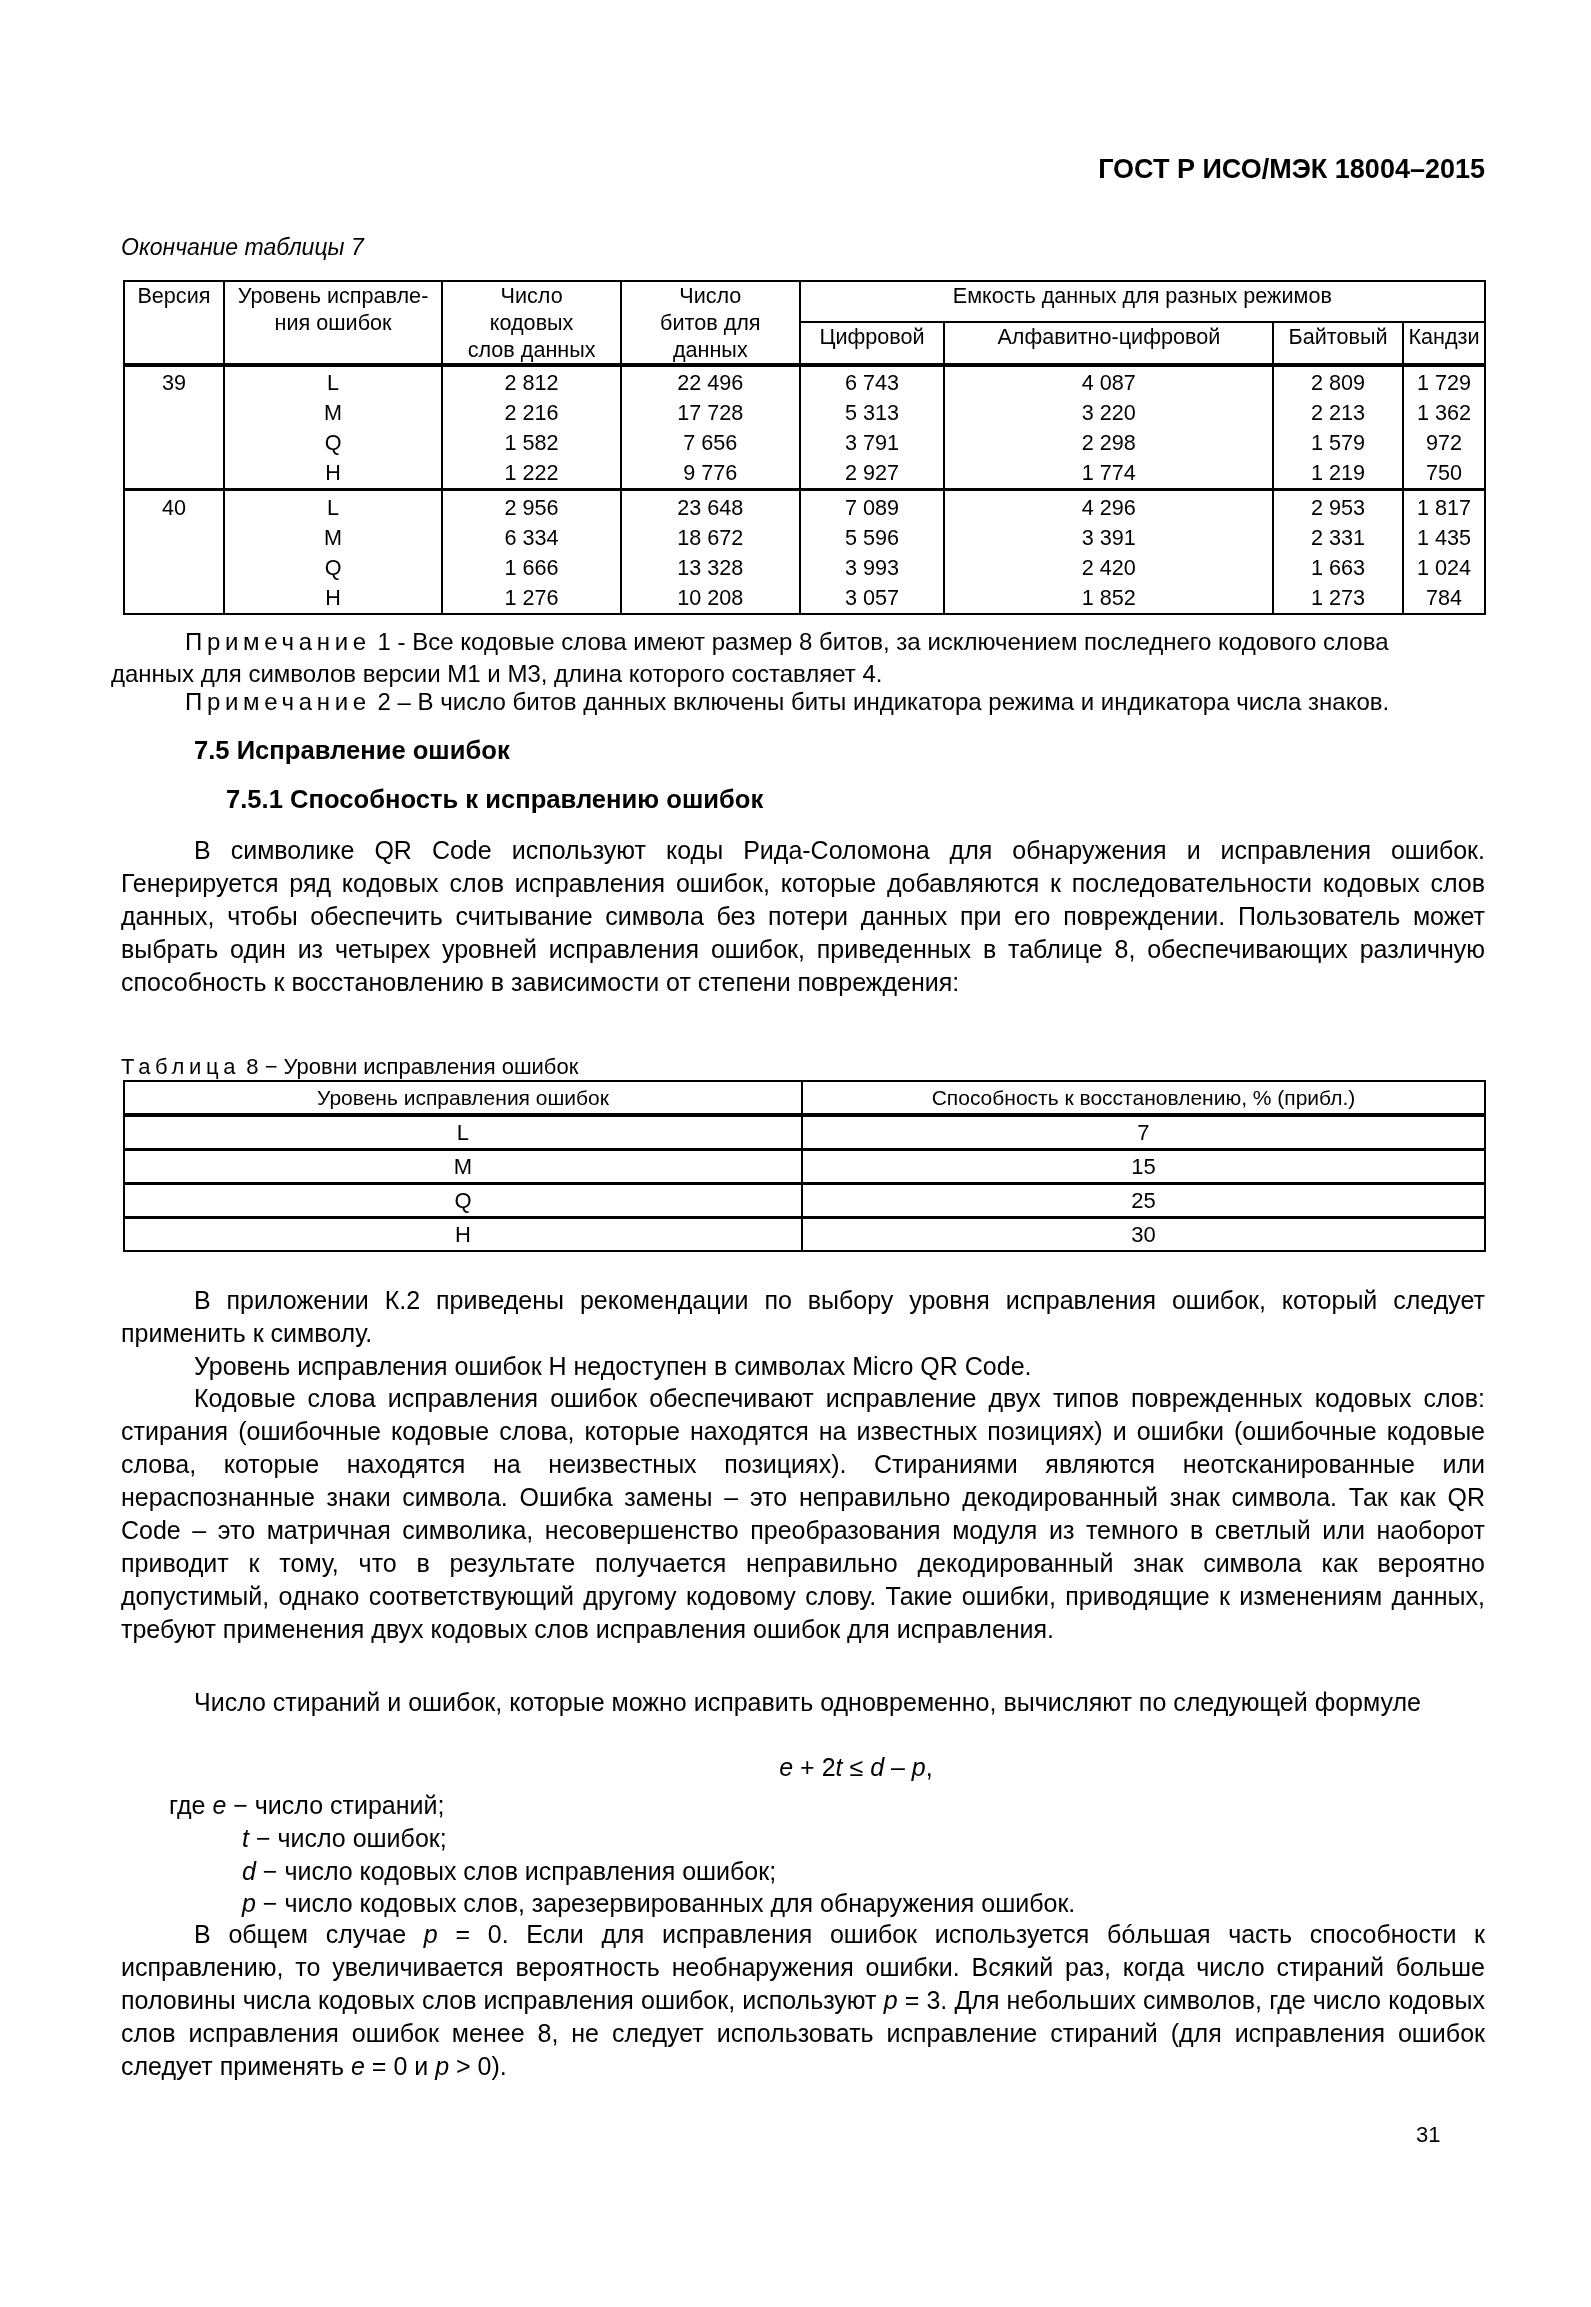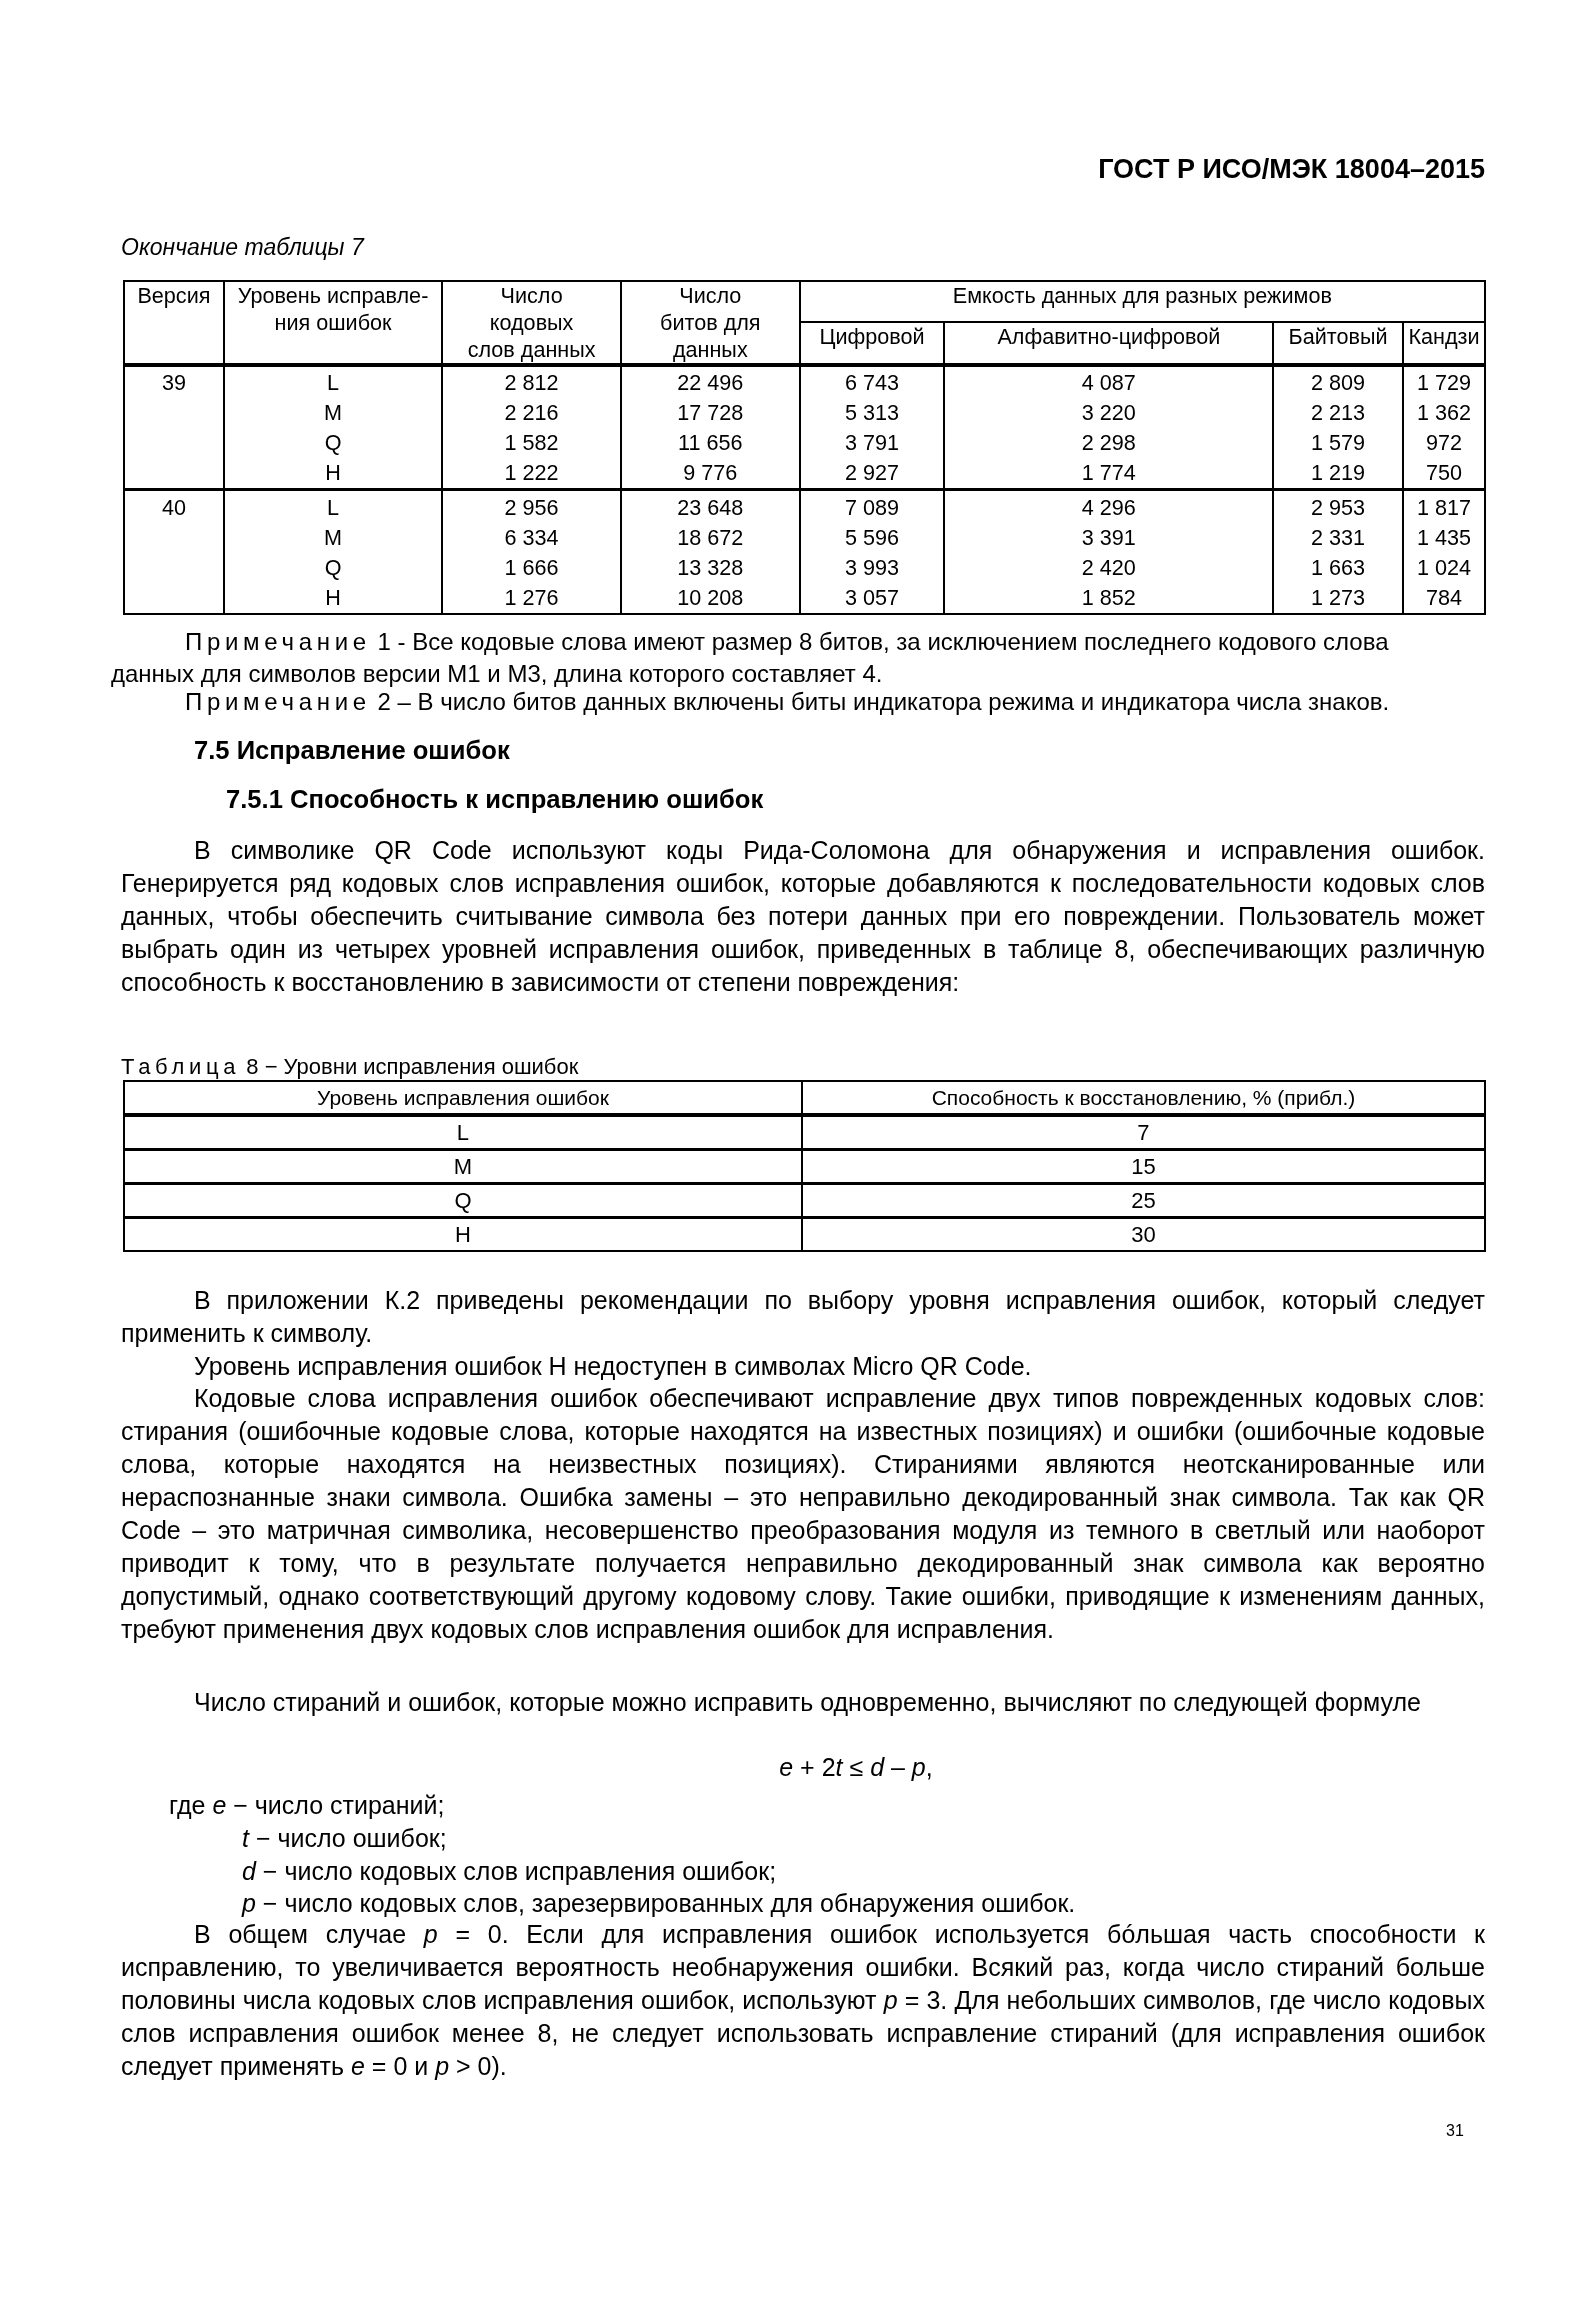--- a/index.html
+++ b/index.html
@@ -23,21 +23,21 @@
   .cap { left: 121px; top: 1054px; font-size: 22px; }
   .cap .sp { letter-spacing: 4.7px; }
   #t8 { left: 123px; top: 1080px; width: 1363px; }
   #t8 th { height: 31px; font-size: 21px; }
   #t8 td { height: 31px; font-size: 22px; border-top: 3.4px solid #000; }
   #t8 .hb td { border-top: 4.7px solid #000; }
   .formula { left: 0; width: 1591px; top: 1753px; text-align: center; font-size: 25px; font-style: italic; padding-left: 121px; box-sizing: border-box; }
   .formula .up { font-style: normal; }
   .defs { left: 121px; font-size: 25px; line-height: 34px; margin-left: 48px; }
   .defs i { font-style: italic; }
-  .pgnum { left: 1446px; top: 2122px; font-size: 16px; }
+  .pgnum { left: 1416px; top: 2122px; font-size: 22px; }
 </style>
 </head>
 <body>
 
 <div class="abs hdr">ГОСТ Р ИСО/МЭК 18004–2015</div>
 <div class="abs cont">Окончание таблицы 7</div>
 
 <table id="t7">
   <colgroup>
     <col style="width:100px">
@@ -75,21 +75,21 @@
         </td>
       <td class="cell-lines">
           <div>2 812</div>
           <div>2 216</div>
           <div>1 582</div>
           <div>1 222</div>
         </td>
       <td class="cell-lines">
           <div>22 496</div>
           <div>17 728</div>
-          <div>11 656</div>
+          <div>7 656</div>
           <div>9 776</div>
         </td>
       <td class="cell-lines">
           <div>6 743</div>
           <div>5 313</div>
           <div>3 791</div>
           <div>2 927</div>
         </td>
       <td class="cell-lines">
           <div>4 087</div>

